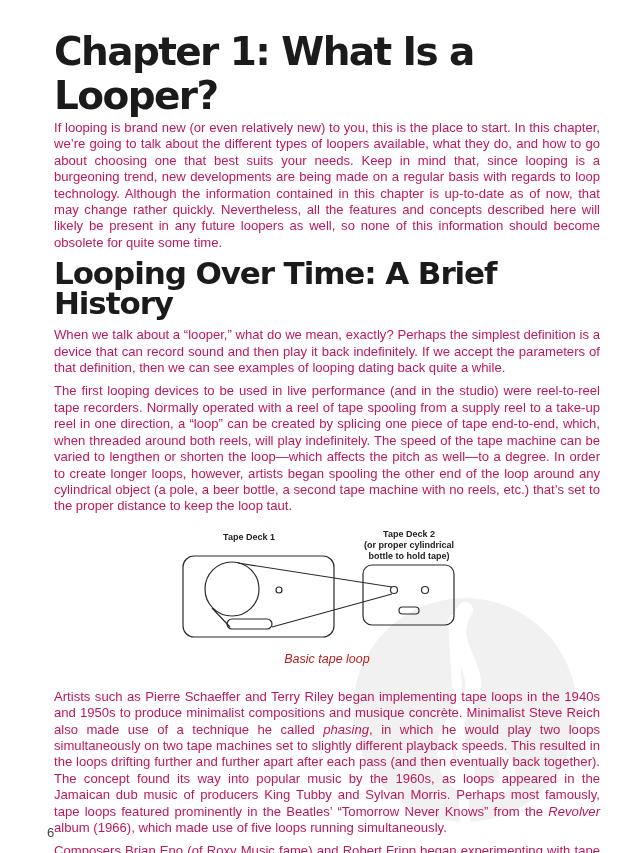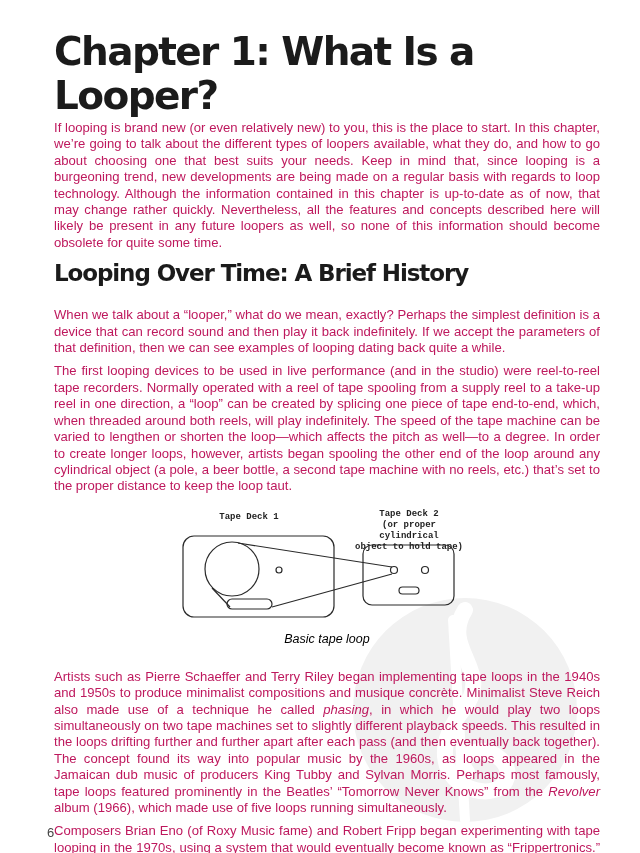--- a/index.html
+++ b/index.html
@@ -6,34 +6,34 @@
     html, body { width: 640px; height: 853px; background: #ffffff; overflow: hidden; }
     body { position: relative; font-family: "Liberation Sans", sans-serif; color: #3a3a3a; }
     .page { position: absolute; left: 0; top: 0; width: 640px; height: 853px; padding-left: 32px; }
     .watermark { position: absolute; left: 345px; top: 590px; width: 240px; height: 240px; z-index: 0; }
     .content { position: absolute; left: 54px; top: 30px; width: 546px; z-index: 1; }
     h1.chapter-title {
       font-family: "DejaVu Sans", sans-serif; font-weight: bold; font-size: 39px;
       letter-spacing: -1.6px; color: #1b1b1b; line-height: 44px; margin-bottom: 2px;
     }
     h2.section-title {
-      font-family: "DejaVu Sans", sans-serif; font-weight: bold; font-size: 23px;
-      letter-spacing: -1.1px; color: #1b1b1b; line-height: 30px; margin-top: 6px; margin-bottom: 19px;
+      font-family: "DejaVu Sans", sans-serif; font-weight: bold; font-size: 31px;
+      letter-spacing: -1.1px; color: #1b1b1b; line-height: 30px; margin-top: 6px; margin-bottom: 9px;
     }
     p.body {
       font-size: 13.1px; line-height: 16.4px; text-align: justify; color: #be185d;
       margin-bottom: 7px; hyphens: manual;
     }
     p.body em { font-style: italic; }
     .figure { position: relative; width: 546px; height: 160px; margin: 8px 0 6px 0; }
     .figure svg { position: absolute; left: 0; top: 0; }
-    .fig-label { position: absolute; font-family: Liberation Mono, monospace; font-weight: bold;
+    .fig-label { position: absolute; font-family: Liberation Sans, sans-serif; font-weight: bold;
       font-size: 9px; color: #222; text-align: center; line-height: 11px; }
     .fig-caption { position: absolute; left: 0; width: 546px; top: 129px; text-align: center;
-      font-style: italic; font-size: 12.5px; color: #000000; }
+      font-style: italic; font-size: 12.5px; color: #b91c1c; }
     .page-number { position: absolute; left: 47px; top: 825px; font-size: 13px; color: #444; z-index: 1; }
   </style>
 </head>
 <body>
 
 <div class="page">
 
   <svg class="watermark" viewBox="0 0 240 240">
     <circle cx="120" cy="120" r="112" fill="#f1f1f1"></circle>
     <path d="M120 20 C 95 60, 150 80, 118 120 C 90 155, 95 190, 130 200 C 160 208, 175 180, 150 165 C 130 153, 110 170, 122 182" fill="none" stroke="#ffffff" stroke-width="16" stroke-linecap="round"></path>
@@ -75,21 +75,21 @@
 
           <line x1="184" y1="40" x2="338" y2="64"></line>
           <line x1="218" y1="104" x2="338" y2="71"></line>
           <line x1="158" y1="85" x2="176" y2="104"></line>
         </g>
       </svg>
       <div class="fig-label" style="left:150px; top:9px; width:90px;">Tape Deck 1</div>
       <div class="fig-label" style="left:300px; top:6px; width:110px;">
         <div>Tape Deck 2</div>
         <div>(or proper cylindrical</div>
-        <div>object to hold tape)</div>
+        <div>bottle to hold tape)</div>
       </div>
       <div class="fig-caption">Basic tape loop</div>
     </div>
 
     <p class="body">
       <span>Artists such as Pierre Schaeffer and Terry Riley began implementing tape loops in the 1940s and 1950s to produce minimalist compositions and musique concrète. Minimalist Steve Reich also made use of a technique he called </span><em>phasing</em><span>, in which he would play two loops simultaneously on two tape machines set to slightly different playback speeds. This resulted in the loops drifting further and further apart after each pass (and then eventually back together). The concept found its way into popular music by the 1960s, as loops appeared in the Jamaican dub music of producers King Tubby and Sylvan Morris. Perhaps most famously, tape loops featured prominently in the Beatles’ “Tomorrow Never Knows” from the </span><em>Revolver</em><span> album (1966), which made use of five loops running simultaneously.</span>
     </p>
 
     <p class="body">
       <span>Composers Brian Eno (of Roxy Music fame) and Robert Fripp began experimenting with tape loop­ing in the 1970s, using a system that would eventually become known as “Frippertronics.” In this system, two tape machines are used. A performance (or sequence from a synthesizer, etc.) is sent to a mixer and then on to the first machine’s input. The tape from the supply reel of the first machine is then sent to the take-up reel of the second machine. The audio outputs of the second machine are then fed back into different inputs of the mixer, which is again sent to the inputs of the first machine, and so on. The effect is a continuous overdubbing of sound from one machine to the next.</span>

